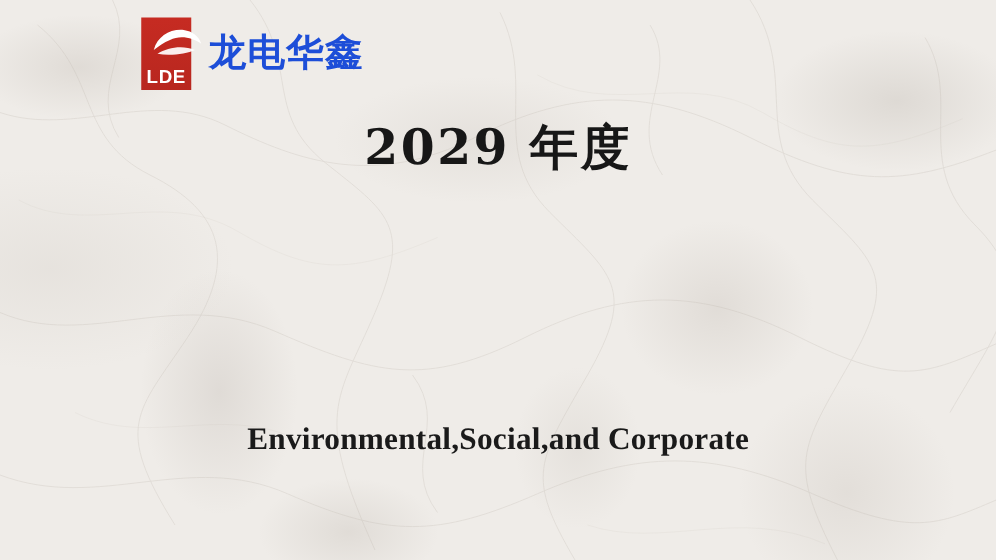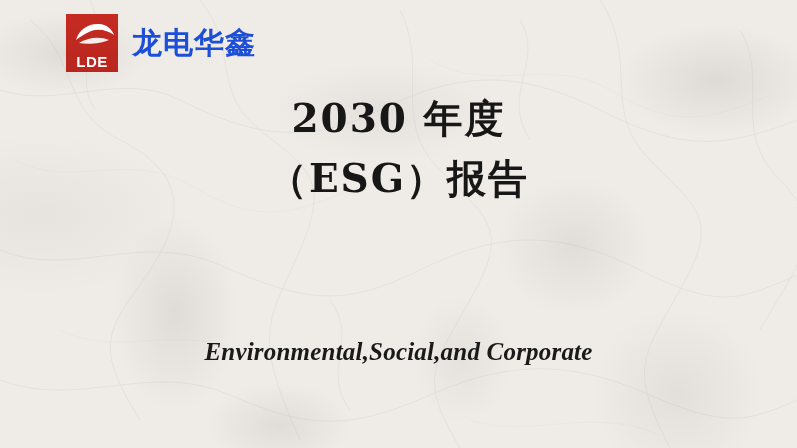--- a/index.html
+++ b/index.html
@@ -46,30 +46,31 @@
   #logo-block {
     position: absolute;
     left: 66px;
     top: 14px;
     display: flex;
     align-items: center;
     gap: 14px;
   }
   #logo-mark {
     position: relative;
-    width: 52px;
+    width: 40px;
     height: 58px;
     background: #c0392b;
     background: linear-gradient(180deg, #c62b22 0%, #b8271f 100%);
     display: flex;
     flex-direction: column;
     align-items: center;
     justify-content: flex-end;
     padding-bottom: 3px;
     box-sizing: border-box;
+    margin-left: 47px;
   }
   #logo-mark .swoosh {
     position: absolute;
     top: 7px;
     left: 7px;
     width: 42px;
     height: 24px;
   }
   #logo-mark .lde {
     font-family: "Liberation Sans", sans-serif;
@@ -104,21 +105,20 @@
     letter-spacing: 2px;
     line-height: 1.55;
     white-space: nowrap;
   }
   #en-block {
     position: absolute;
     left: 0;
     right: 0;
     top: 330px;
     text-align: center;
-    font-style: italic;
   }
   .en-line {
     font-family: "Liberation Serif", serif;
     font-size: 25px;
     font-weight: bold;
     color: #1a1a1a;
     line-height: 1.72;
     letter-spacing: 0.2px;
     white-space: nowrap;
   }
@@ -157,21 +157,20 @@
       <svg class="swoosh" viewBox="0 0 42 24" aria-hidden="true">
         <path d="M3 19 C 6 8, 16 2, 27 3 C 34 4, 39 8, 41 14 C 34 9, 24 7, 16 11 C 11 13, 7 16, 3 19 Z" fill="#ffffff"></path>
         <path d="M6 22 C 14 17, 26 15, 36 19 C 29 22, 16 24, 6 22 Z" fill="#ffffff" opacity="0.92"></path>
       </svg>
       <div class="lde">LDE</div>
     </div>
     <div id="logo-text">龙电华鑫</div>
   </div>
 
   <div id="title-block">
-    <div class="cn-line">2030 年度</div>
-    <div class="cn-line">（ESG）报告</div>
+    <div class="cn-line">2029 年度</div>
   </div>
 
   <div id="en-block">
     <div class="en-line">Environmental,Social,and Corporate</div>
   </div>
 
 </div>
 
 </body></html>

